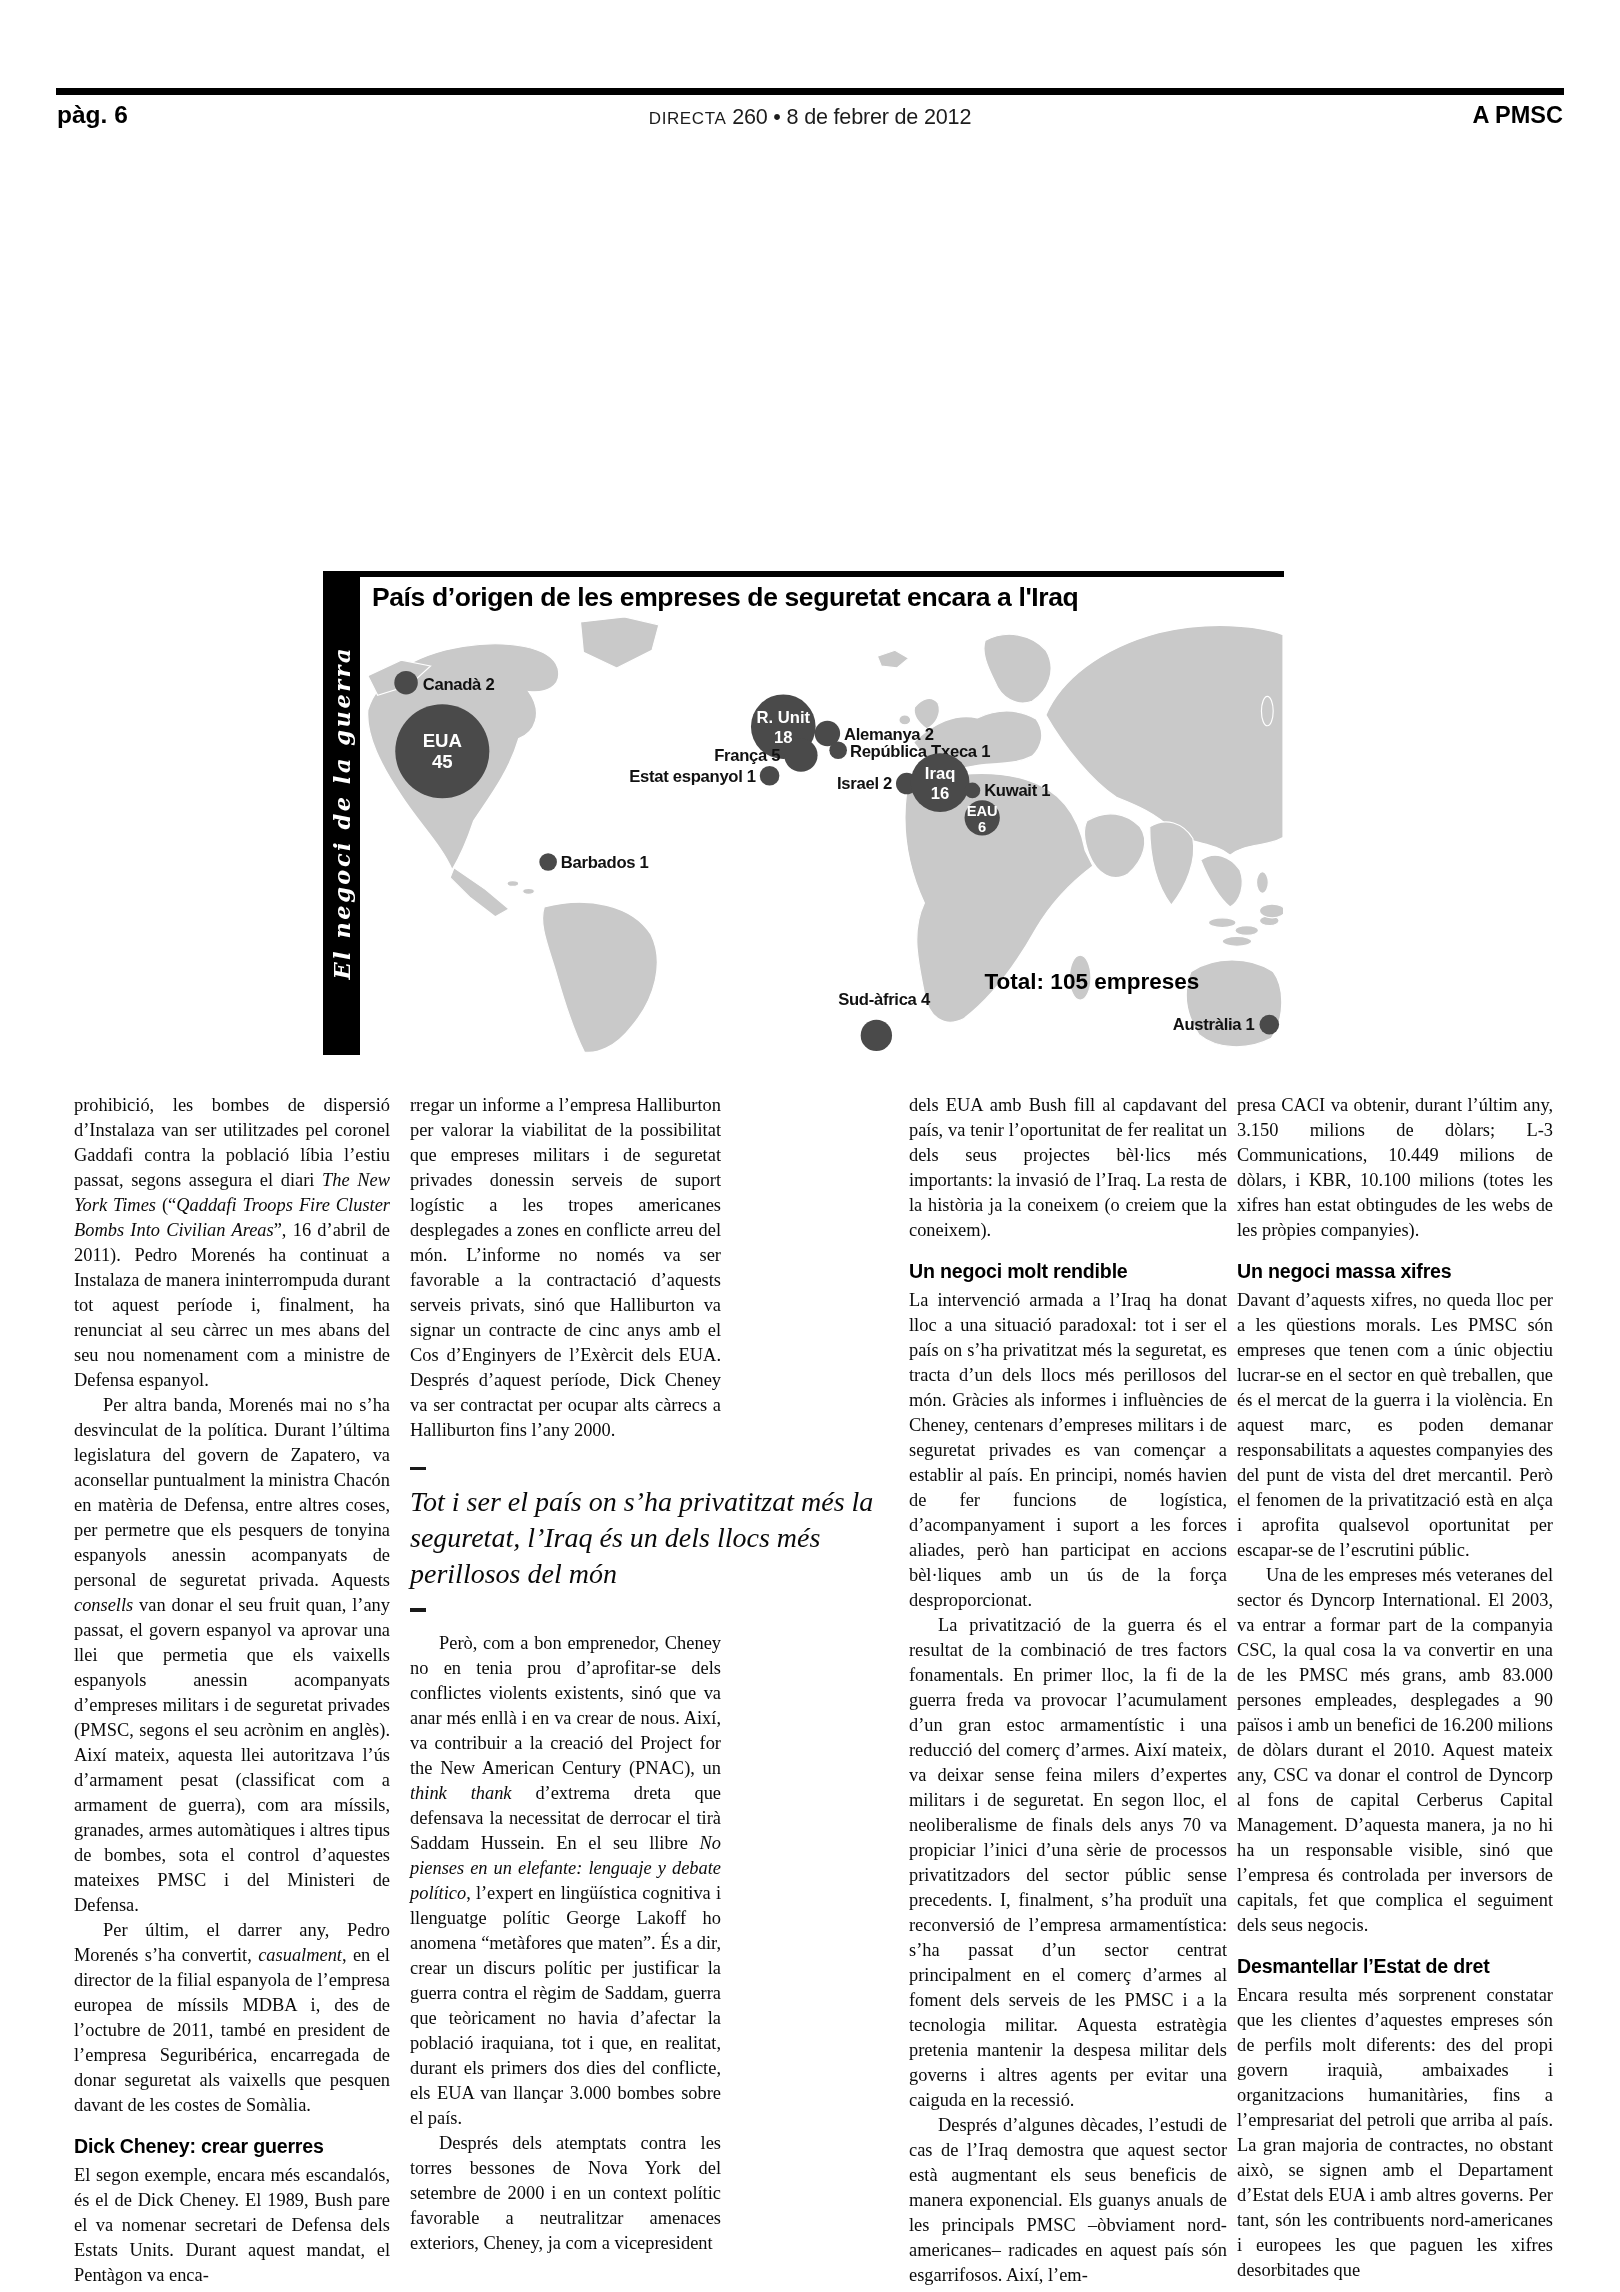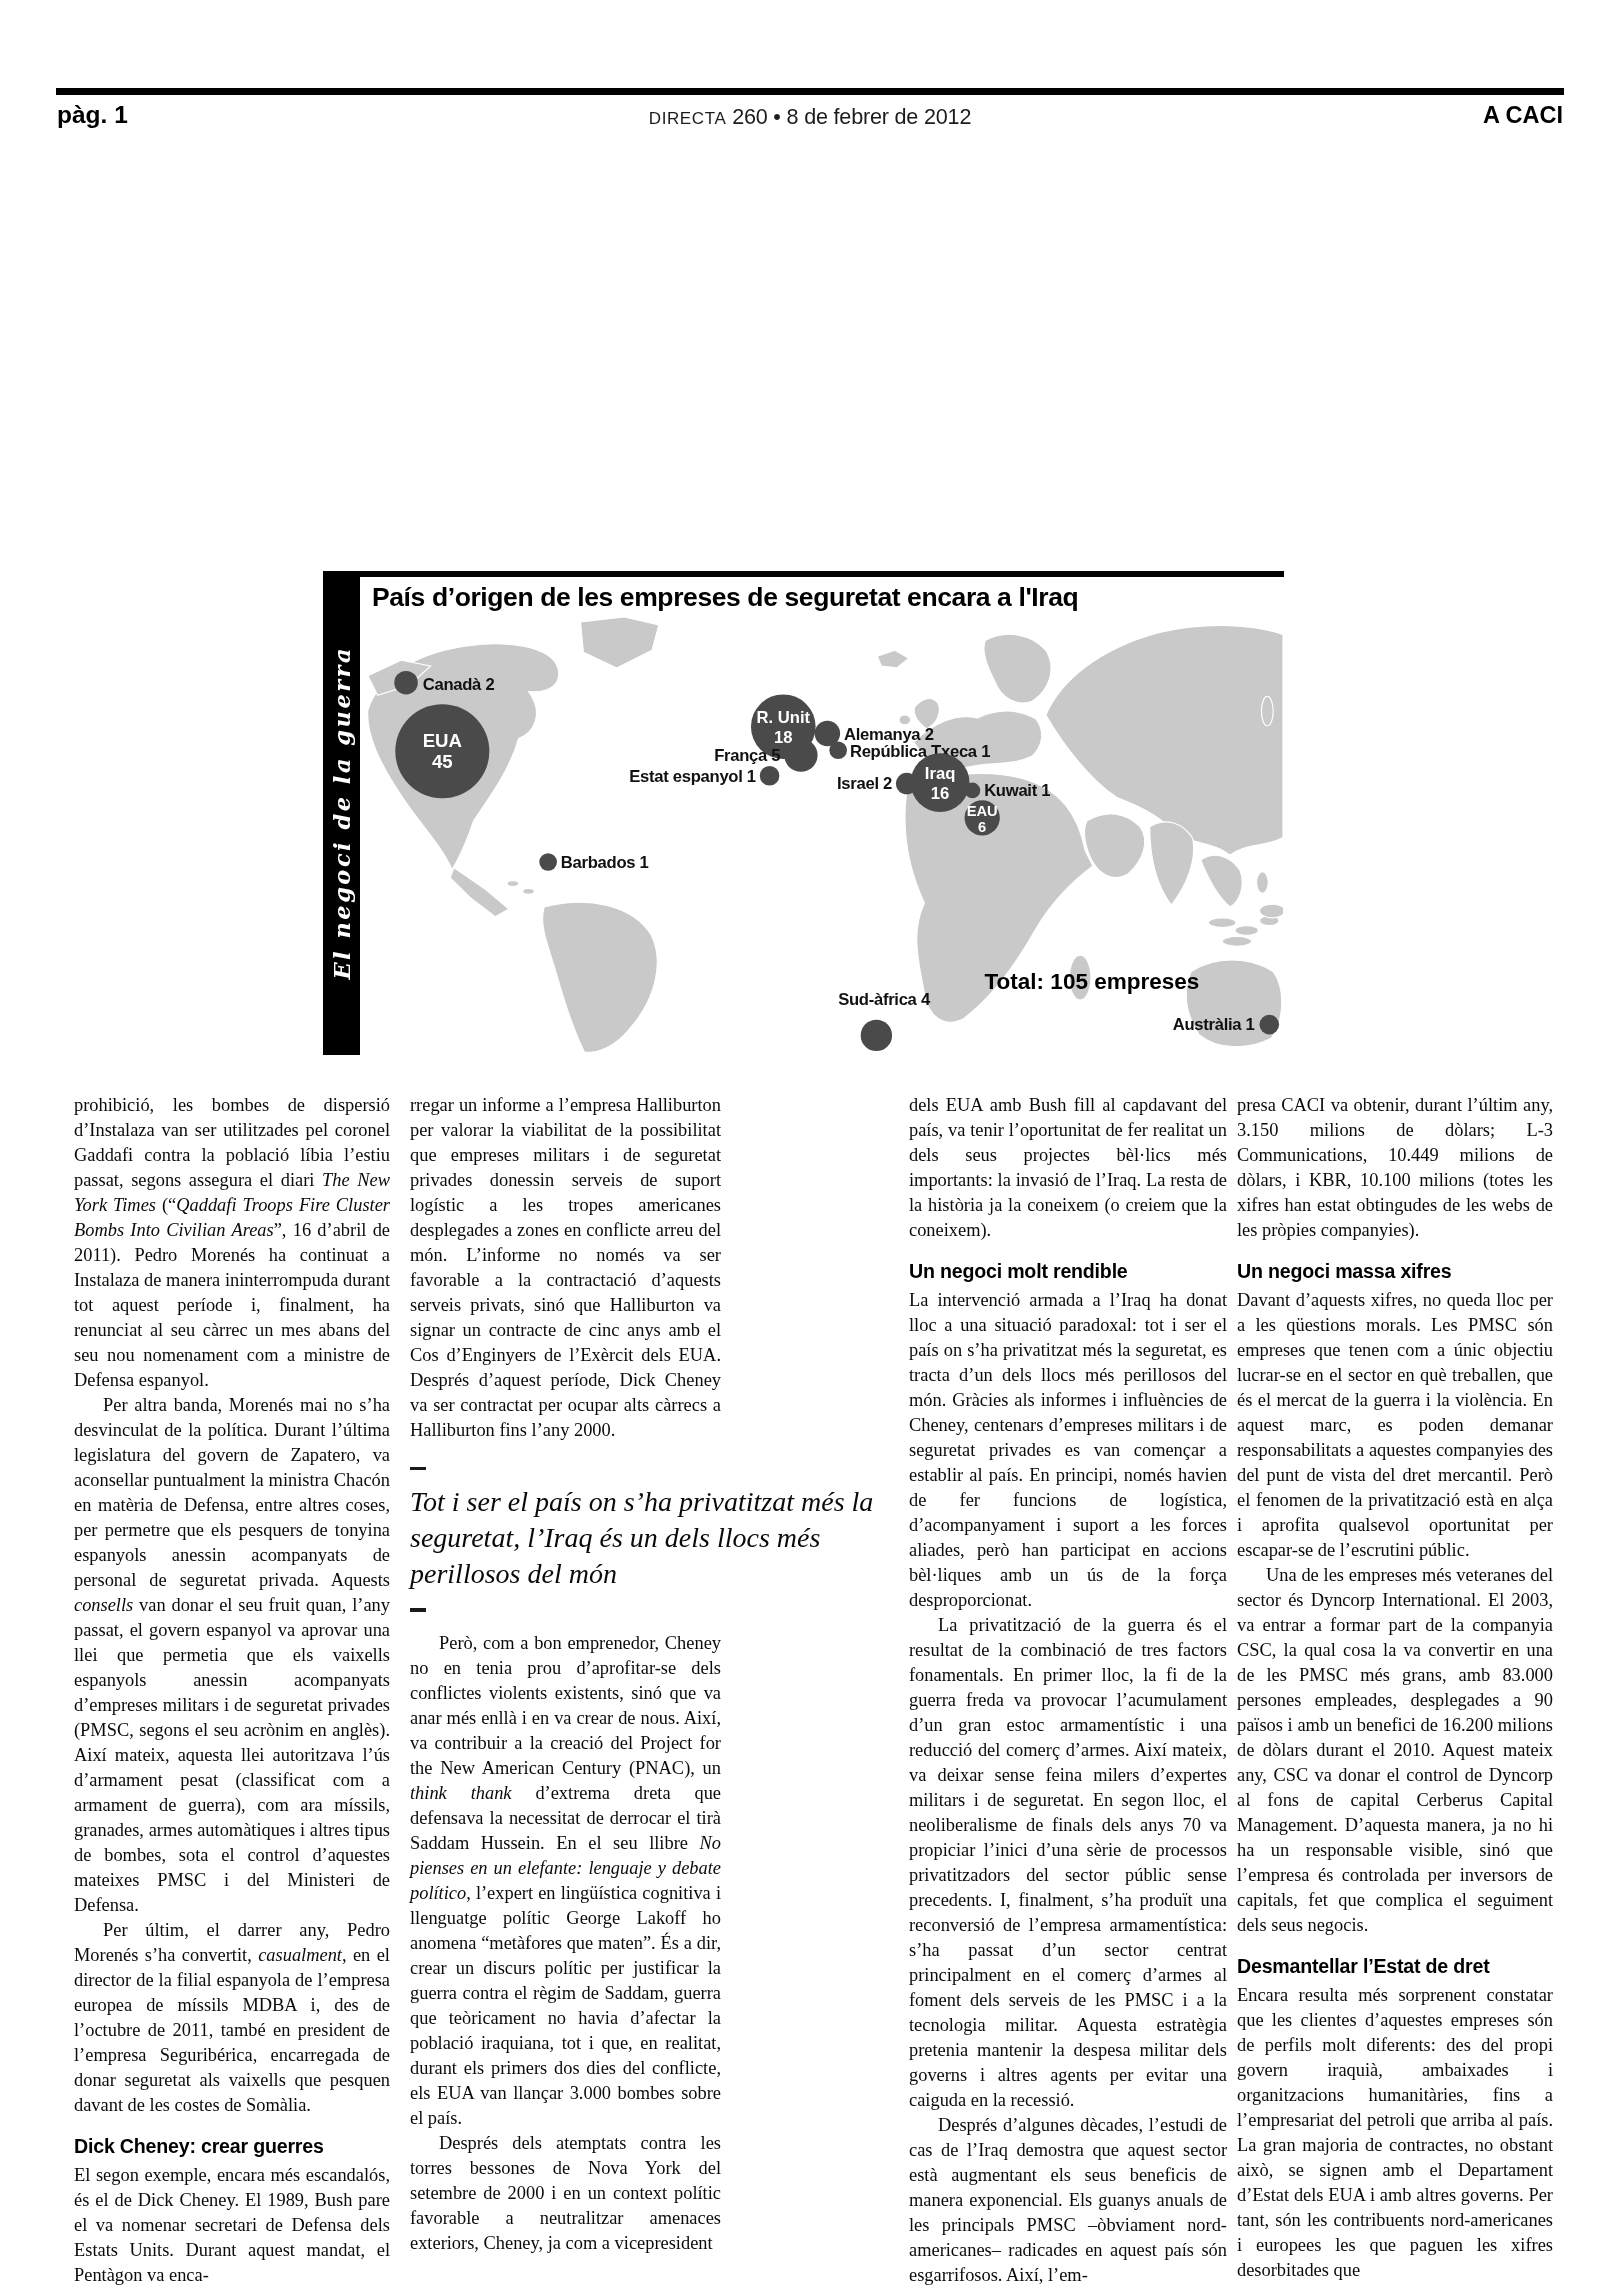--- a/index.html
+++ b/index.html
@@ -44,26 +44,26 @@
   .pq .dash { width:15.7px; height:3.9px; background:#1a1a1a; margin:9.8px 0 13.7px 0; }
   .pq .dash.bottom { margin:15.7px 0 5.9px 0; }
   .pq .pqt { font:italic 28px/36px "Liberation Serif", serif; color:#0a0a0a; text-align:left; }
 </style>
 </head>
 <body>
 
 <div class="page">
 
   <div class="toprule"></div>
-  <div class="hdr-left">pàg. 1</div>
+  <div class="hdr-left">pàg. 6</div>
   <div class="hdr-center">
     <span class="sc">DIRECTA</span>
     <span>260 • 8 de febrer de 2012</span>
   </div>
-  <div class="hdr-right">A CACI</div>
+  <div class="hdr-right">A PMSC</div>
 
   <div class="mapblock">
     <div class="topbar"></div>
     <div class="sidebar">
       <span>El negoci de la guerra</span>
     </div>
     <div class="maptitle">País d’origen de les empreses de seguretat encara a l'Iraq</div>
     <svg class="mapsvg" id="worldmap" width="923" height="437" viewBox="0 0 942 446">
       <g>
 

